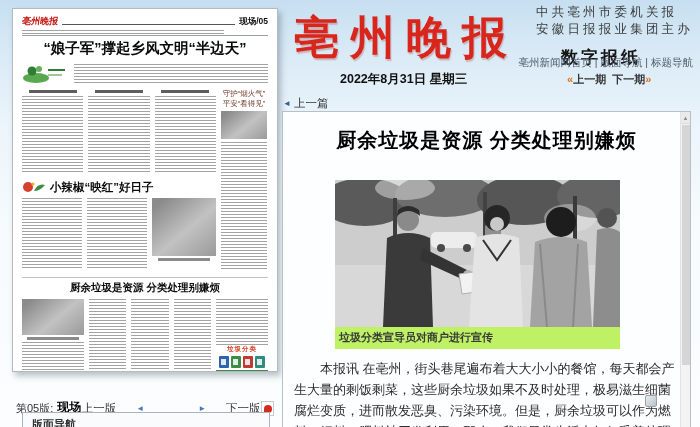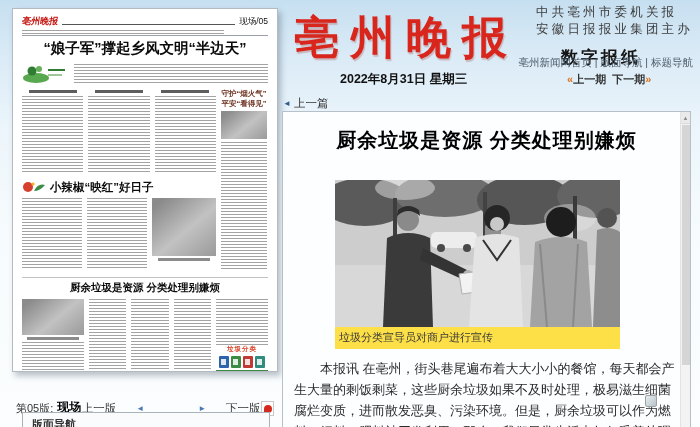--- a/index.html
+++ b/index.html
@@ -11,42 +11,42 @@
   }
   
   .paper {
     position: absolute; left: 12px; top: 8px; width: 266px; height: 364px;
     background: #fff; border: 1px solid #b3bac0; box-shadow: 3px 4px 6px rgba(50,70,90,.32);
     padding: 6px 9px; overflow: hidden; cursor: pointer;
   }
   .p-head { display: flex; align-items: flex-end; gap: 4px; }
   .p-logo { color: #c4150f; font-size: 9px; font-weight: bold; font-family: "DejaVu Serif", serif; transform: skewX(-8deg); white-space: nowrap; }
   .p-head .rule { flex: 1; height: 1px; background: #555; margin-bottom: 3px; }
-  .p-section { font-size: 8.5px; color: #111; font-weight: normal; white-space: nowrap; }
+  .p-section { font-size: 8.5px; color: #111; font-weight: bold; white-space: nowrap; }
   .p-subrow { height: 4px; margin: 2px 0 1px; width: 82%; }
   .p-rule2 { height: 1px; background: #9aa0a5; margin-bottom: 5px; }
   .p-headline1 { text-align: center; font-size: 14.5px; font-weight: 800; color: #0a0a0a; line-height: 1.1; margin-bottom: 5px; white-space: nowrap; }
   .p-lede { display: flex; gap: 6px; align-items: center; height: 23px; margin-bottom: 4px; }
   .p-lede .sim { flex: 1; height: 19px; }
   .p-zone { display: flex; gap: 5px; }
   .p-left { width: 194px; }
   .p-cols3 { display: flex; gap: 5px; height: 85px; }
   .p-cols3 .col { flex: 1; display: flex; flex-direction: column; }
   .col-sub { height: 3px; width: 78%; margin: 1px auto 3px; background: #5d5d5d; }
   .col .sim { flex: 1; }
   .p-mid { margin-top: 6px; }
   .p-mid-banner { display: flex; align-items: center; gap: 4px; margin-bottom: 3px; }
   .p-headline2 { font-size: 11.5px; font-weight: 800; color: #0c0c0c; white-space: nowrap; text-align: right; }
   .p-mid-row { display: flex; gap: 5px; height: 72px; }
   .p-mid-row .sim { flex: 1; }
   .p-midphoto { width: 64px; display: flex; flex-direction: column; }
   .p-midphoto .pphoto { height: 58px; }
   .p-midphoto .cap { height: 3px; margin-top: 2px; background: #8b8b8b; width: 80%; align-self: center; }
   .p-right { width: 46px; display: flex; flex-direction: column; }
-  .p-hside { font-size: 7.5px; font-weight: bold; color: #6e3423; text-align: center; line-height: 1.3; white-space: nowrap; }
+  .p-hside { font-size: 7.5px; font-weight: normal; color: #6e3423; text-align: center; line-height: 1.3; white-space: nowrap; }
   .p-right .pphoto { height: 28px; margin: 3px 0; }
   .p-right .sim { flex: 1; }
   .p-bottom { margin-top: 7px; border-top: 1px solid #c2c2c2; padding-top: 3px; }
   .p-headline3 { text-align: center; font-size: 10.5px; font-weight: 800; color: #0c0c0c; margin-bottom: 4px; white-space: nowrap; }
   .p-bot-row { display: flex; gap: 5px; height: 74px; }
   .p-botphoto { width: 62px; display: flex; flex-direction: column; }
   .p-botphoto .pphoto { height: 36px; }
   .p-botphoto .cap { height: 3px; margin: 2px auto; background: #8b8b8b; width: 85%; }
   .p-botphoto .sim { flex: 1; }
   .p-bot-row > .sim { flex: 1; }
@@ -83,21 +83,21 @@
   .zoomctl .item { display: flex; align-items: center; gap: 1px; cursor: pointer; }
   .zoomctl .ic { font-size: 14px; color: #222; }
   
   .content-box { position: absolute; left: 282px; top: 111px; width: 409px; height: 317px; border: 1px solid #b7c0c8; background: #fdfeff; overflow: hidden; }
   .scrollbar { position: absolute; top: 0; right: 0; bottom: 0; width: 10px; background: #f3f3f3; border-left: 1px solid #e2e2e2; }
   .sb-btn { height: 12px; background: #eaeaea; color: #8a8a8a; font-size: 6px; text-align: center; line-height: 12px; border-bottom: 1px solid #dcdcdc; cursor: pointer; }
   .sb-thumb { margin: 1px auto 0; width: 8px; height: 240px; background: #d5d5d5; cursor: pointer; }
   .art-title { margin: 15px 16px 0; text-align: center; font-size: 20px; font-weight: bold; color: #000; letter-spacing: 1px; white-space: nowrap; }
   .photo-wrap { width: 285px; margin: 26px auto 0 52px; }
   .photo-svg { display: block; width: 285px; height: 147px; }
-  .caption { background: #fde047; font-size: 11px; color: #3a3a3a; padding: 3px 4px 4px; }
+  .caption { background: #bef264; font-size: 11px; color: #3a3a3a; padding: 3px 4px 4px; font-weight: bold; }
   .body-text { margin: 9px 14px 0 11px; font-size: 13px; line-height: 21px; color: #2c2c2c; }
   .body-text p { margin: 0 0 9px; text-indent: 2em; }
   .float-widget { position: absolute; left: 645px; top: 395px; width: 12px; height: 12px; border: 1px solid #9aa2a8; background: linear-gradient(135deg, #e8eef2, #b9c2c8); border-radius: 2px; cursor: pointer; }
 </style>
 </head>
 <body>
 
 <div class="screen">
 
   <div class="paper">

